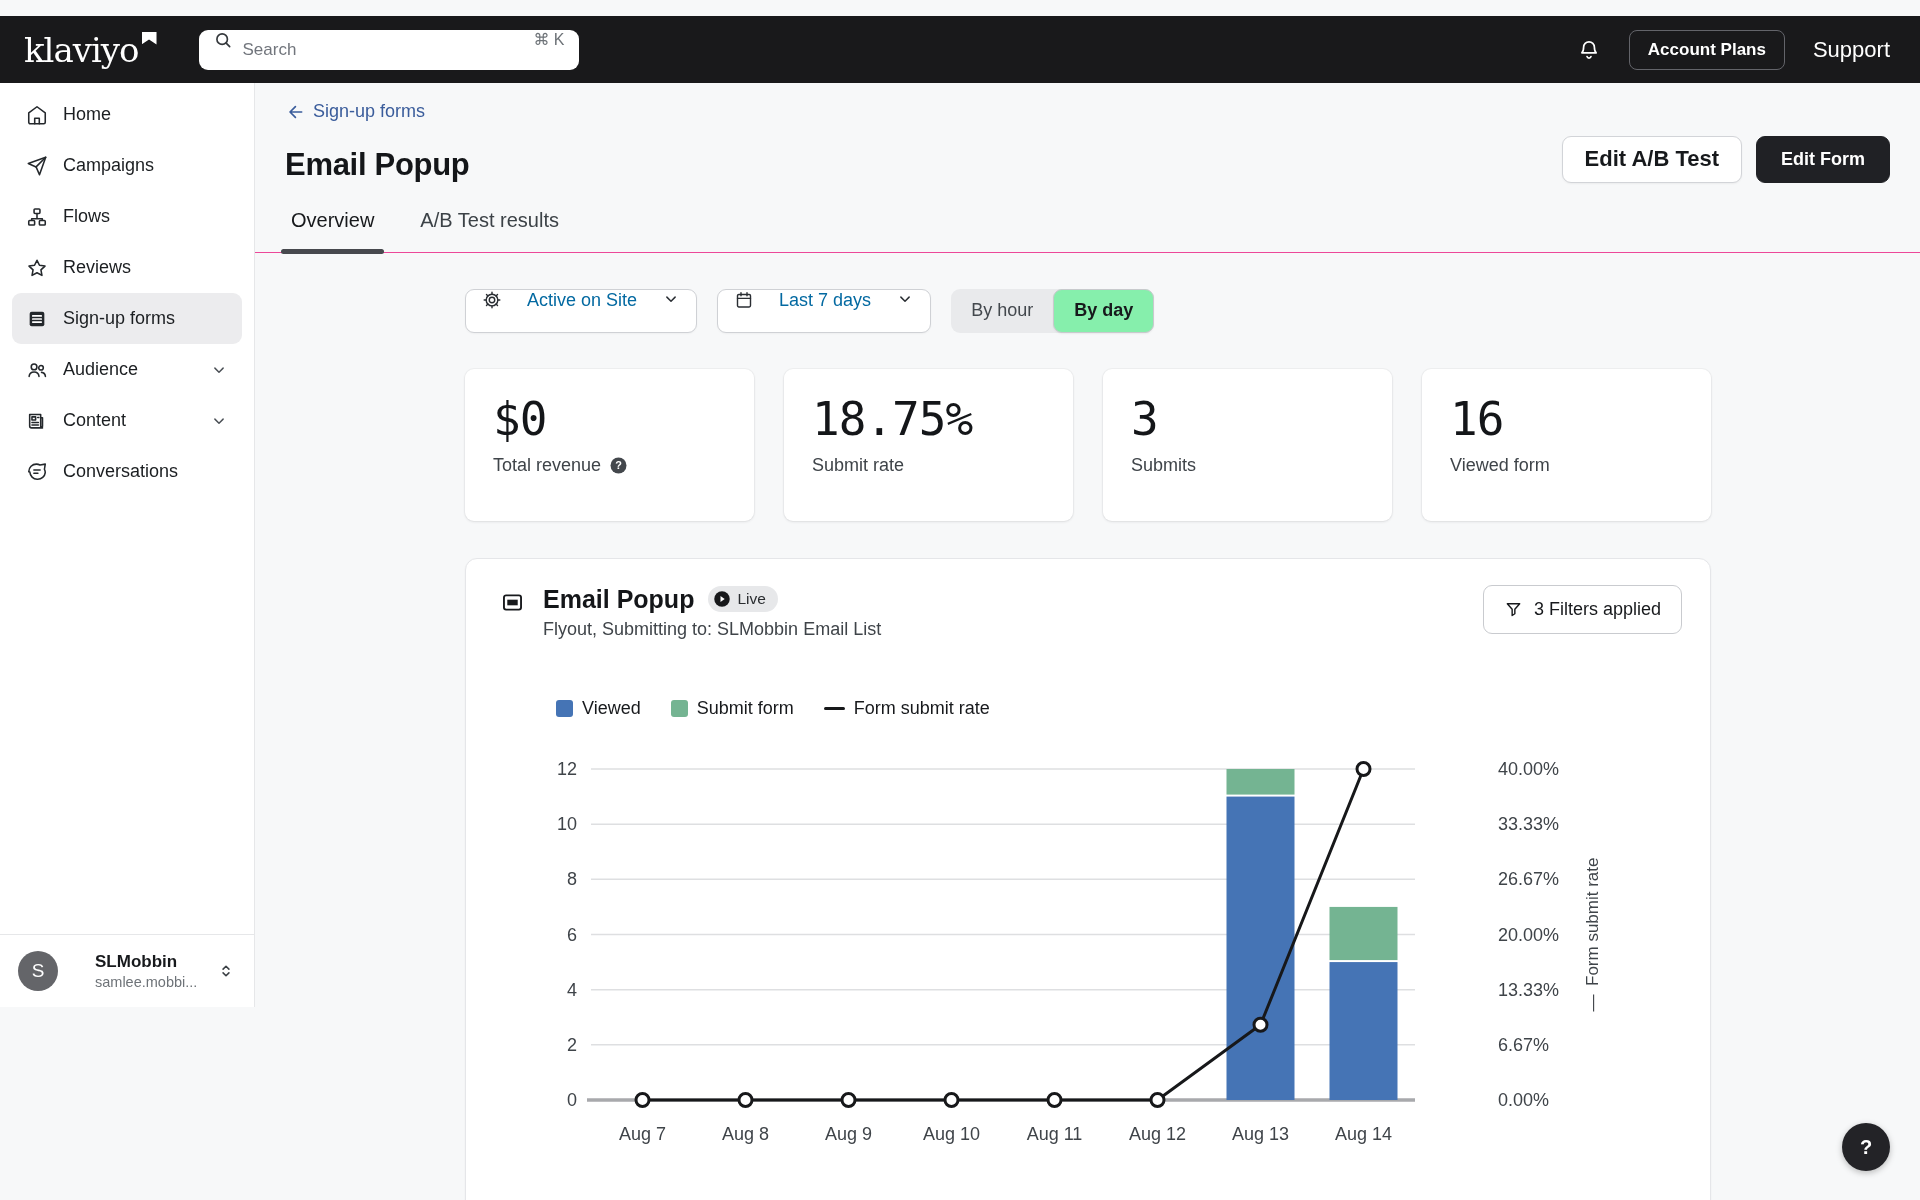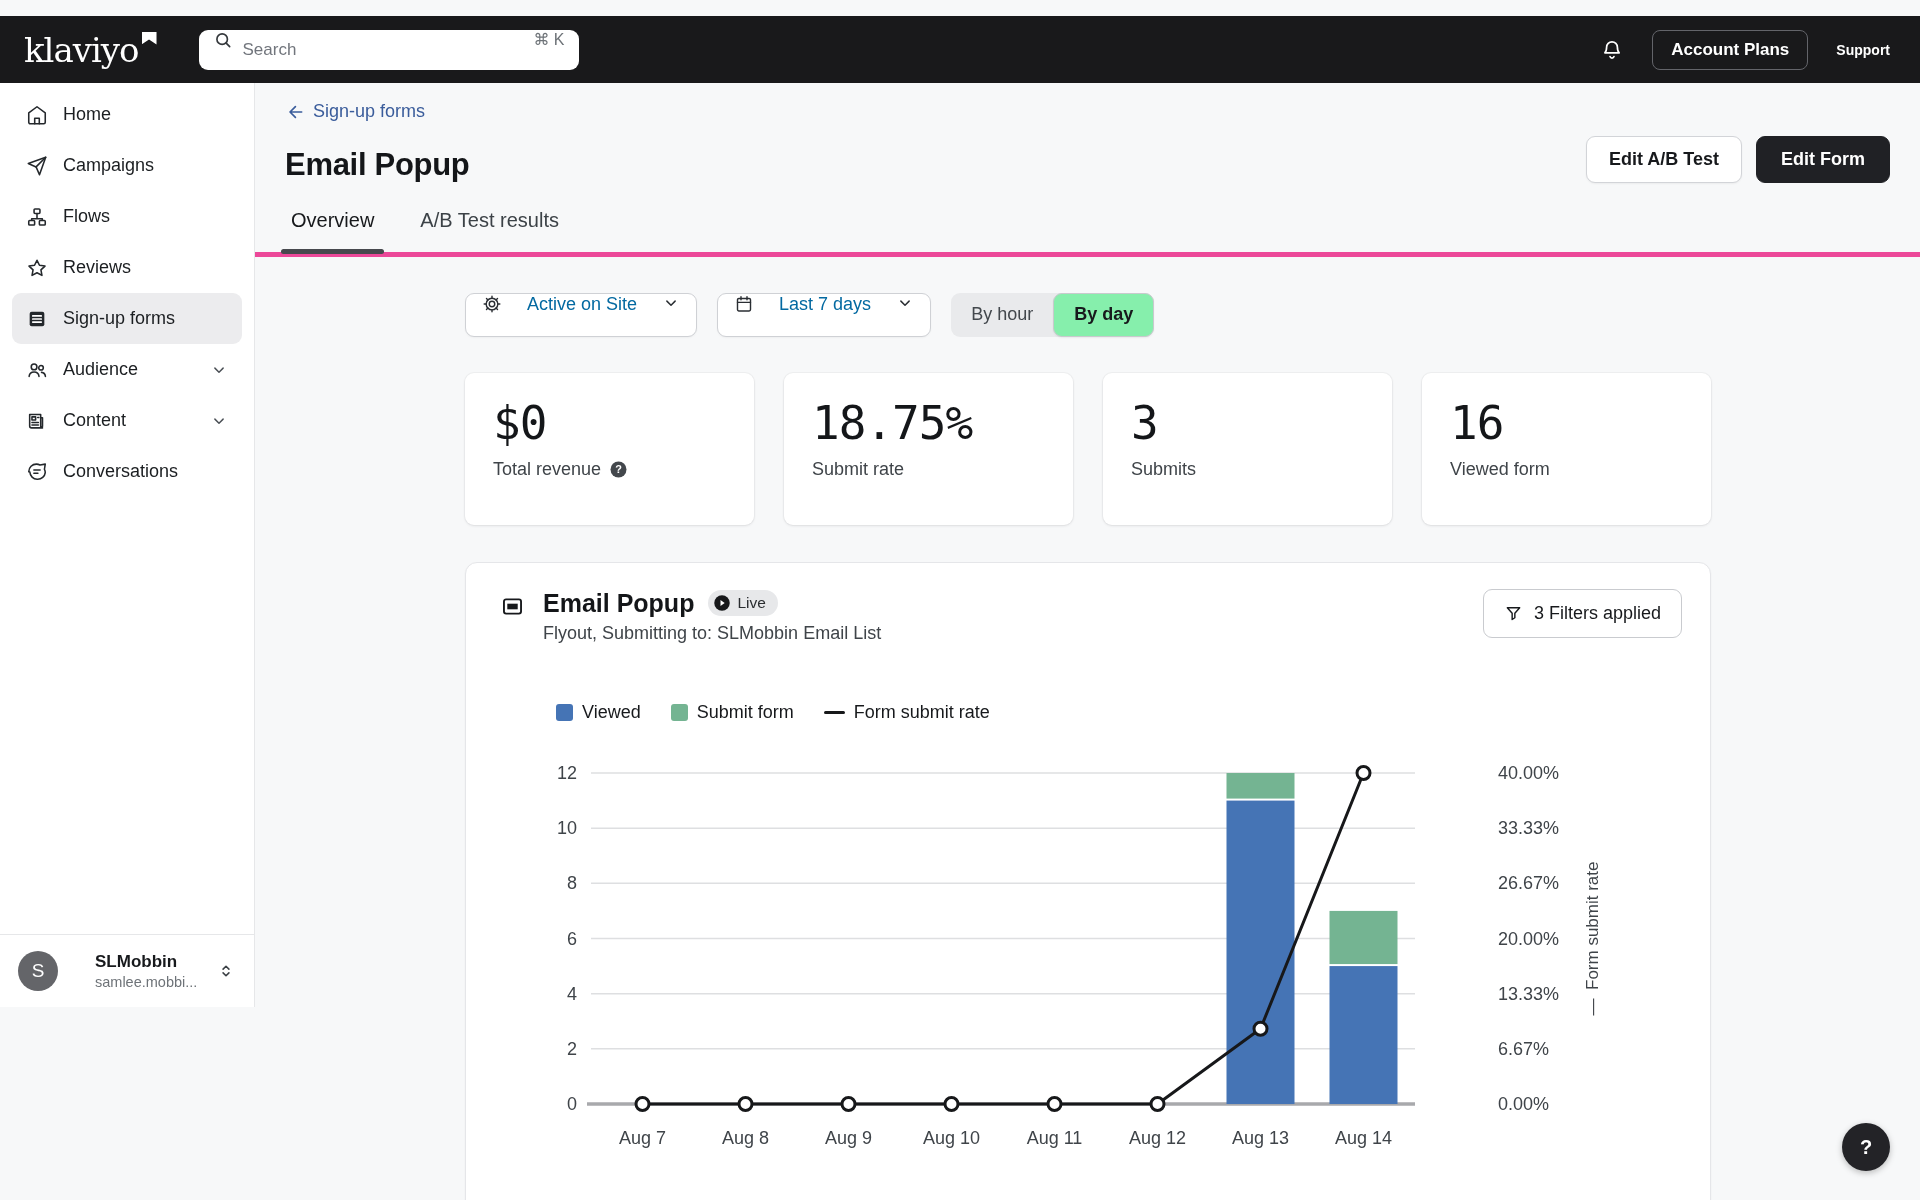--- a/index.html
+++ b/index.html
@@ -16,21 +16,21 @@
   .search-box { margin-left:42px; width:380px; height:40px; background:#fff; border-radius:9px;
     display:flex; padding:0 14px; gap:10px; }
   .search-box input { flex:1; border:none; outline:none; font-size:17px; color:#17191c;
     font-family:"Liberation Sans", sans-serif; background:transparent; }
   .search-box input::placeholder { color:#71757c; }
   .kbd-hint { font-size:16px; color:#6e7378; white-space:nowrap; }
   .topbar-right { margin-left:auto; display:flex; align-items:center; gap:28px; }
   .icon-btn { background:none; border:none; cursor:pointer; display:flex; align-items:center; }
   .btn-outline-dark { height:40px; padding:0 18px; background:transparent; border:1px solid #63646a;
     border-radius:8px; color:#fff; font-size:17px; font-weight:700; font-family:Liberation Sans, sans-serif; cursor:pointer; }
-  .support-link { color:#fff; font-size:14px; font-weight:700; text-decoration:none; }
+  .support-link { color:#fff; font-size:22px; font-weight:400; text-decoration:none; }
 
   
   .sidebar { position:absolute; left:0; top:67px; width:255px; height:940px; background:#fff;
     border-right:1px solid #e6e7e9; padding:22px 12px 0; }
   .nav-item { display:flex; align-items:center; gap:15px; height:51px; padding:0 14px;
     border-radius:9px; font-size:18px; color:#1b1e21; cursor:pointer; }
   .nav-item.active { background:#ececee; font-weight:400; }
   .nav-item .nav-icon { display:flex; width:22px; height:22px; color:#24282c; }
   .nav-item .chev { margin-left:auto; display:flex; color:#4a4f55; }
   .user-block { position:absolute; left:0; bottom:0; width:254px; border-top:1px solid #e6e7e9;
@@ -44,25 +44,25 @@
 
   
   .main { position:absolute; left:255px; top:67px; width:1665px; height:1133px; background:#f7f8f9; }
   .page-head { padding:34px 0 0; }
   .breadcrumb { display:inline-flex; align-items:center; gap:8px; margin-left:30px;
     color:#3a5c9b; font-size:18px; font-weight:500; cursor:pointer; text-decoration:none; }
   .title-row { display:flex; align-items:flex-end; padding:0 30px; margin-top:10px; }
   .page-title { font-size:31px; font-weight:700; color:#141619; letter-spacing:-.3px; }
   .head-actions { margin-left:auto; display:flex; gap:14px; }
   .btn-secondary { height:47px; padding:0 22px; background:#fff; border:1px solid #d2d4d8;
-    border-radius:9px; font-size:18px; font-weight:700; color:#17191c; font-family:inherit;
+    border-radius:9px; font-size:22px; font-weight:700; color:#17191c; font-family:inherit;
     cursor:pointer; box-shadow:0 1px 2px rgba(20,22,26,.05); }
   .btn-primary { height:47px; padding:0 24px; background:#202125; border:1px solid #202125;
     border-radius:9px; font-size:18px; font-weight:700; color:#fff; font-family:inherit; cursor:pointer; }
-  .tabs-bar { margin-top:26px; padding:0 30px; border-bottom:5px solid #ec4899;
+  .tabs-bar { margin-top:26px; padding:0 30px; border-bottom:1px solid #ec4899;
     display:flex; gap:34px; }
   .tab { position:relative; padding:0 6px 20px; font-size:20px; color:#3c4247; cursor:pointer; }
   .tab.active { color:#17191c; font-weight:500; }
   .tab.active::after { content:""; position:absolute; left:-4px; right:-4px; bottom:-2px;
     height:5px; border-radius:3px; background:#47494e; }
 
   .content { padding:36px 0 0 210px; }
 
   
   .filter-row { display:flex; align-items:center; gap:20px; height:44px; }

